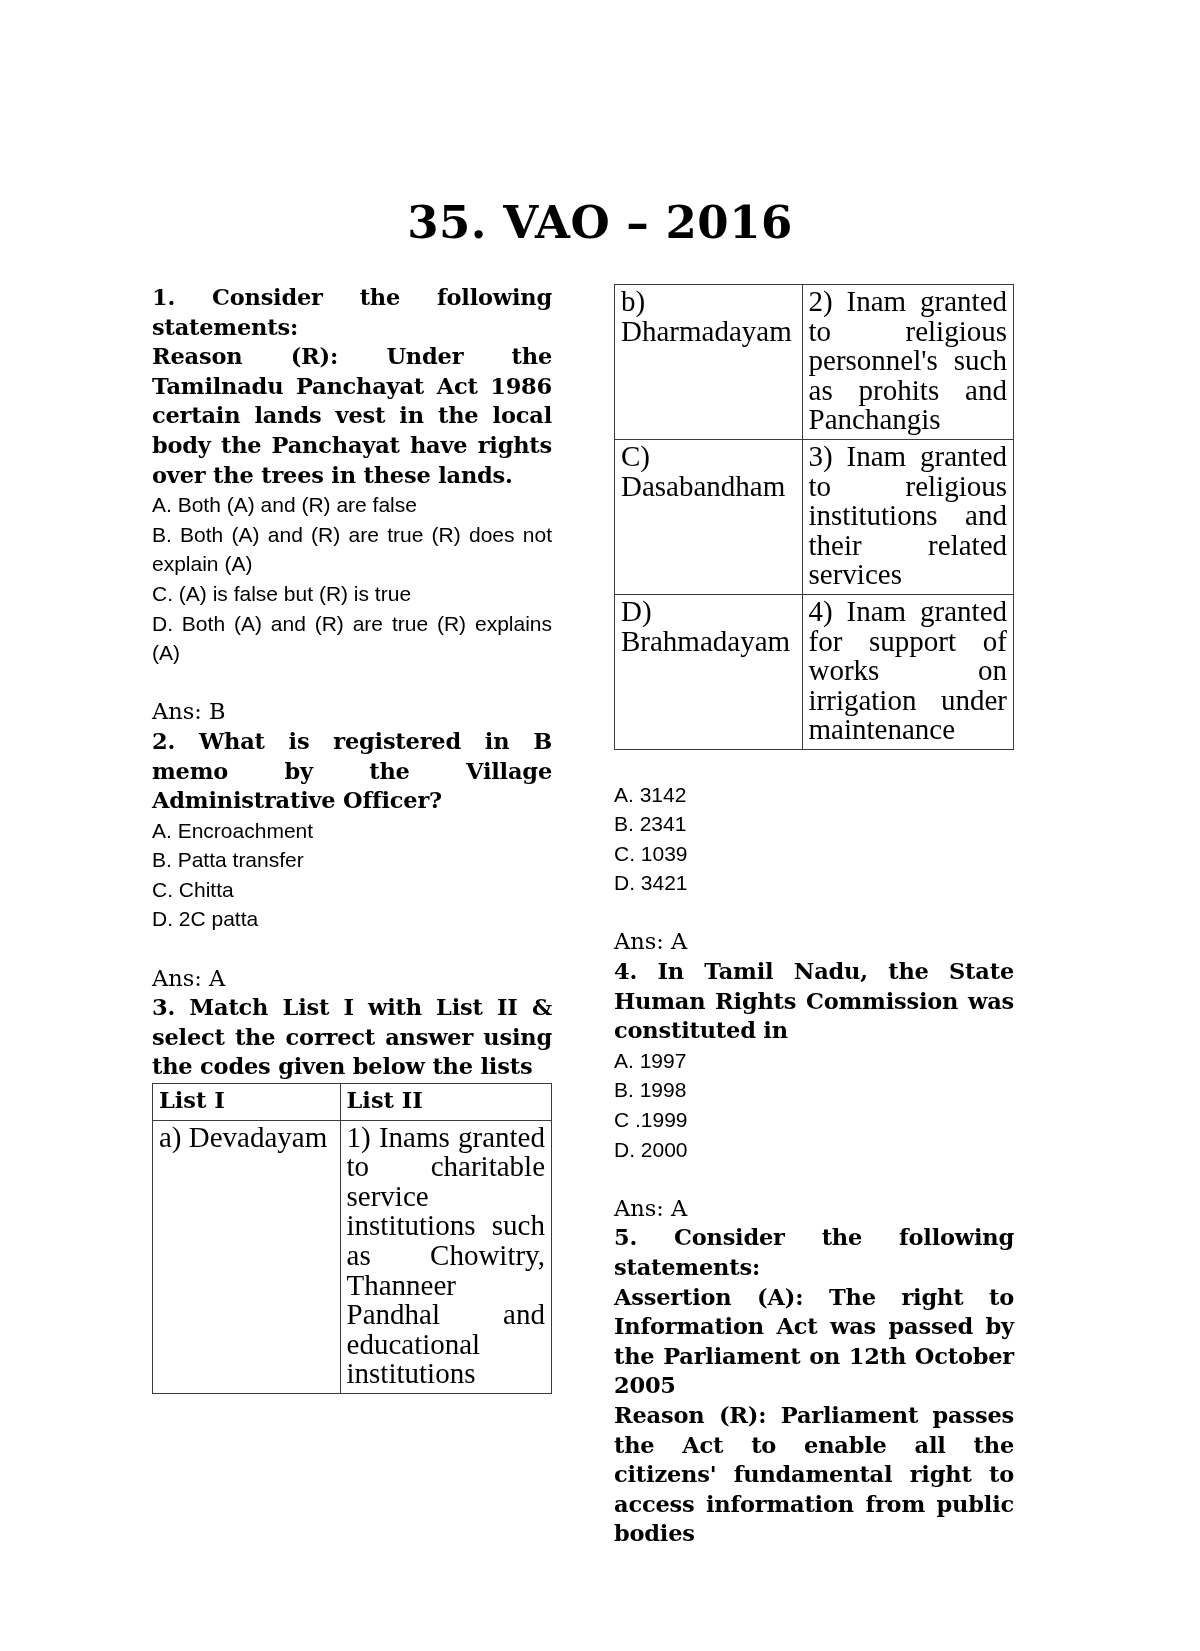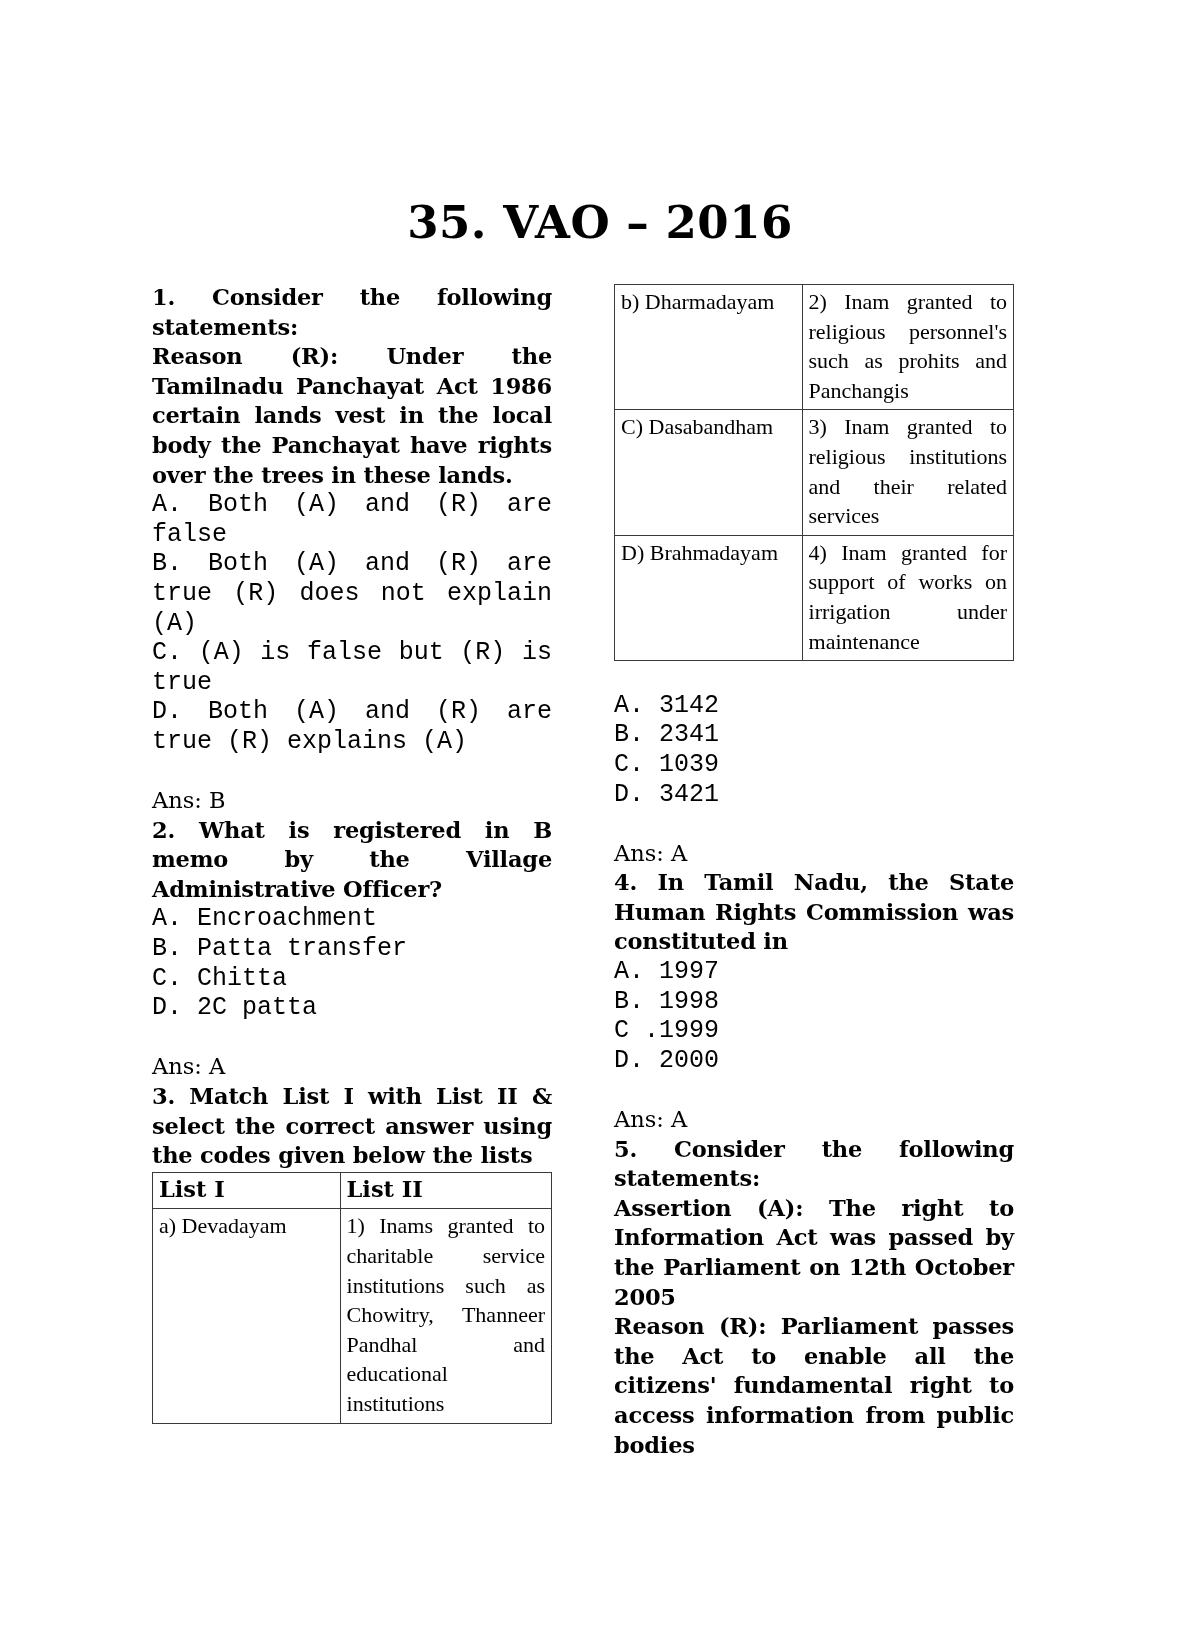--- a/index.html
+++ b/index.html
@@ -54,26 +54,26 @@
     line-height: 29.6px;
     text-align: justify;
     text-align-last: left;
     margin: 0;
     font-family: "DejaVu Serif", "Liberation Serif", serif;
     letter-spacing: -0.2px;
   }
 
   .opt {
     font-weight: normal;
-    font-size: 25px;
+    font-size: 21px;
     line-height: 29.6px;
     text-align: justify;
     text-align-last: left;
     margin: 0;
-    font-family: Liberation Mono, monospace;
+    font-family: Liberation Sans, sans-serif;
   }
 
   .ans {
     font-weight: normal;
     font-size: 22.5px;
     line-height: 29.6px;
     margin: 0;
     font-family: "DejaVu Serif", "Liberation Serif", serif;
   }
 
@@ -84,21 +84,21 @@
   table.matchtable {
     border-collapse: collapse;
     width: 100%;
     margin: 0;
     table-layout: fixed;
   }
   table.matchtable td, table.matchtable th {
     border: 1.3px solid #3a3a3a;
     vertical-align: top;
     padding: 2px 6px 4px 6px;
-    font-size: 22px;
+    font-size: 29px;
     line-height: 29.6px;
     font-family: "Liberation Serif", "DejaVu Serif", serif;
     font-weight: normal;
     text-align: justify;
     text-align-last: left;
   }
   table.matchtable th {
     font-weight: bold;
     font-family: "DejaVu Serif", "Liberation Serif", serif;
     font-size: 22.5px;

